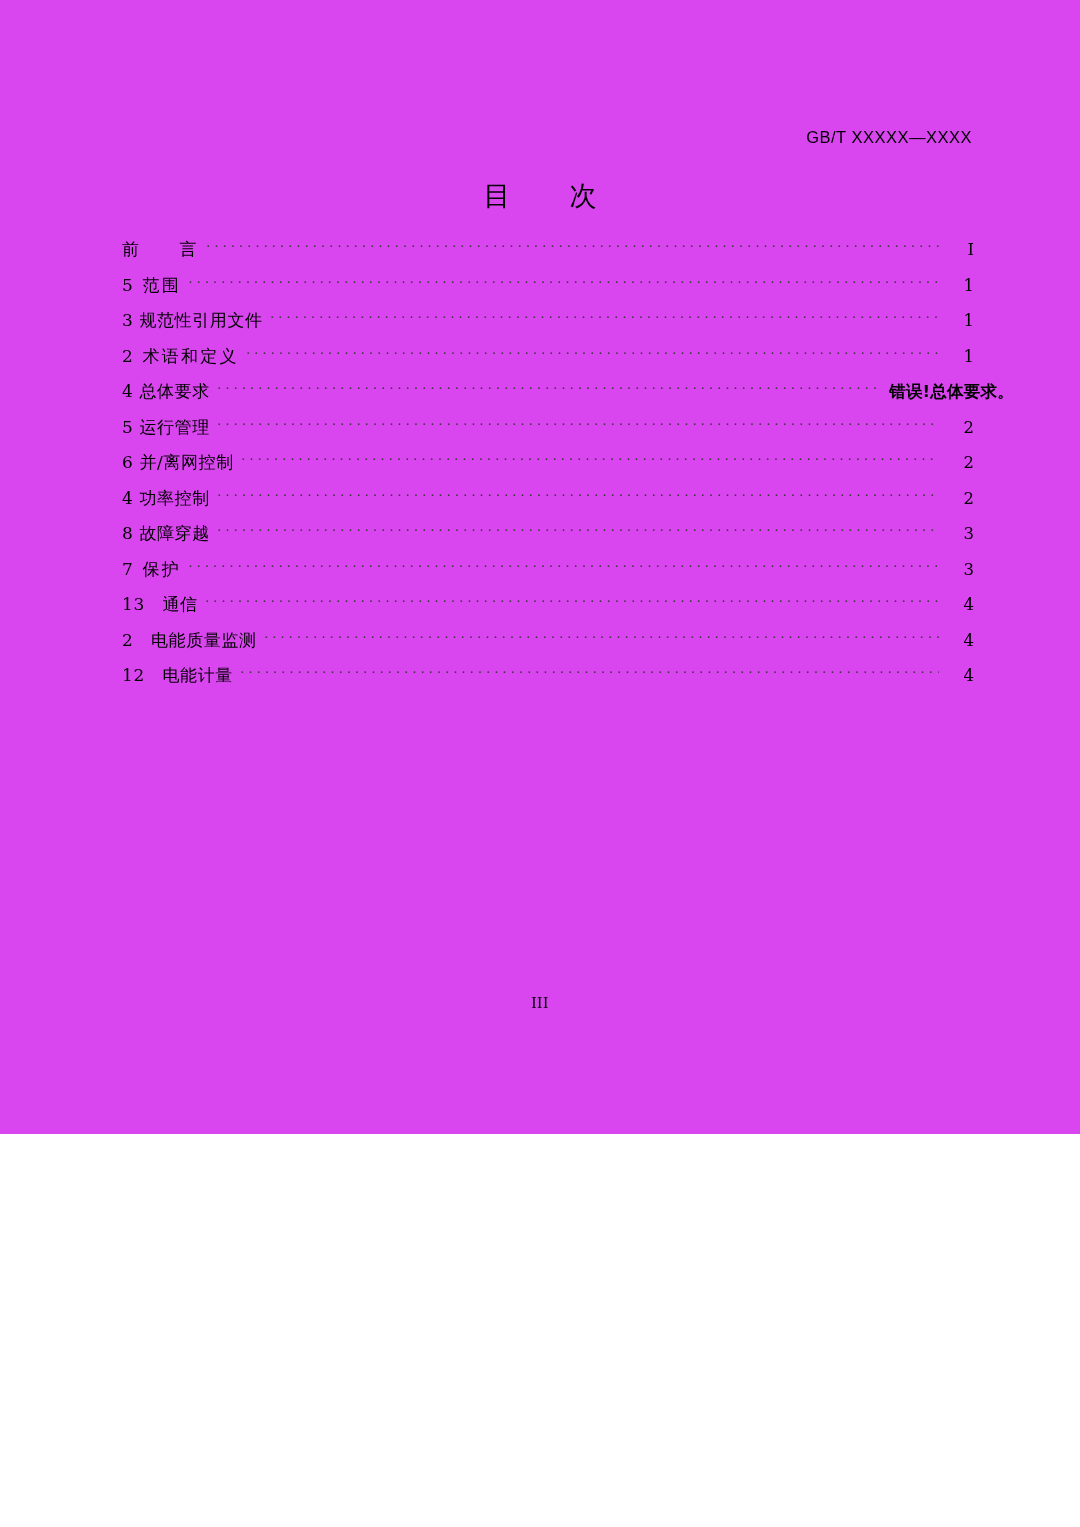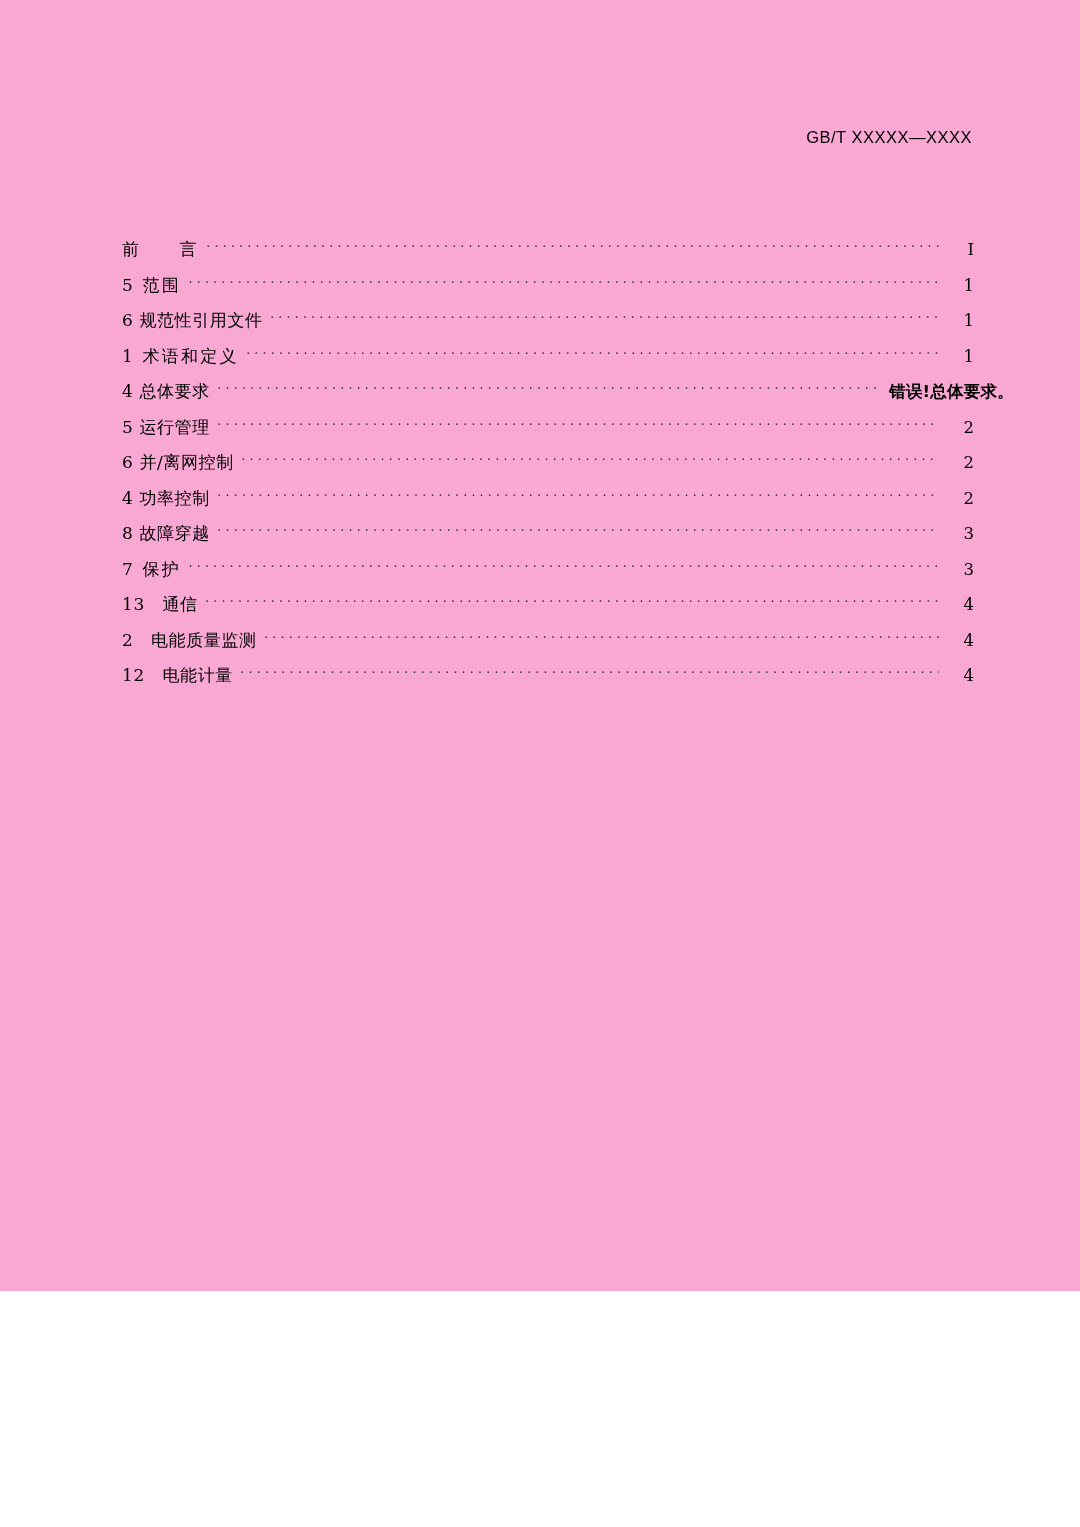--- a/index.html
+++ b/index.html
@@ -7,23 +7,23 @@
     padding: 0;
     background: #ffffff;
   }
   body {
     font-family: "Liberation Serif", "DejaVu Serif", serif;
     color: #000000;
   }
   .page {
     position: relative;
     width: 1080px;
-    height: 1291px;
+    height: 1134px;
     margin: 0 auto;
-    background: #f9a8d4;
+    background: #d946ef;
     overflow: hidden;
   }
   .header-code {
     position: absolute;
     top: 128px;
     right: 108px;
     font-family: "Liberation Sans", sans-serif;
     font-size: 16.5px;
     letter-spacing: 0.5px;
     color: #000;
@@ -101,39 +101,40 @@
     letter-spacing: 0.5px;
   }
 </style>
 </head>
 <body>
 
 <div class="page">
 
   <div class="header-code">GB/T XXXXX—XXXX</div>
 
+  <div class="toc-title">目　次</div>
 
   <div class="toc" id="toc-list">
       <div class="toc-row">
         <span class="toc-label spaced">前　　言</span>
         <span class="toc-leader">·······················································································································</span>
         <span class="toc-page">I</span>
       </div>
       <div class="toc-row">
         <span class="toc-label spaced">5 范围</span>
         <span class="toc-leader">·······················································································································</span>
         <span class="toc-page">1</span>
       </div>
       <div class="toc-row">
-        <span class="toc-label">6 规范性引用文件</span>
+        <span class="toc-label">3 规范性引用文件</span>
         <span class="toc-leader">·······················································································································</span>
         <span class="toc-page">1</span>
       </div>
       <div class="toc-row">
-        <span class="toc-label spaced">1 术语和定义</span>
+        <span class="toc-label spaced">2 术语和定义</span>
         <span class="toc-leader">·······················································································································</span>
         <span class="toc-page">1</span>
       </div>
       <div class="toc-row">
         <span class="toc-label">4 总体要求</span>
         <span class="toc-leader">·······················································································································</span>
         <span class="toc-page error">错误!总体要求。</span>
       </div>
       <div class="toc-row">
         <span class="toc-label">5 运行管理</span>
@@ -170,14 +171,15 @@
         <span class="toc-leader">·······················································································································</span>
         <span class="toc-page">4</span>
       </div>
       <div class="toc-row">
         <span class="toc-label">12　电能计量</span>
         <span class="toc-leader">·······················································································································</span>
         <span class="toc-page">4</span>
       </div>
     </div>
 
+  <div class="footer-page">III</div>
 
 </div>
 
 </body></html>

